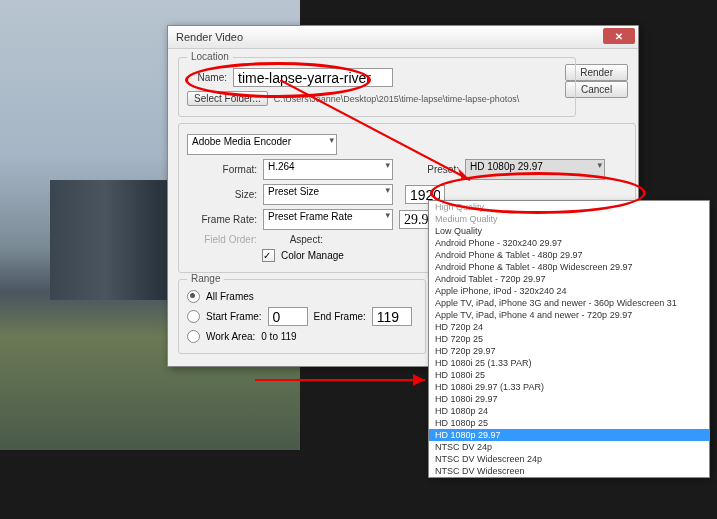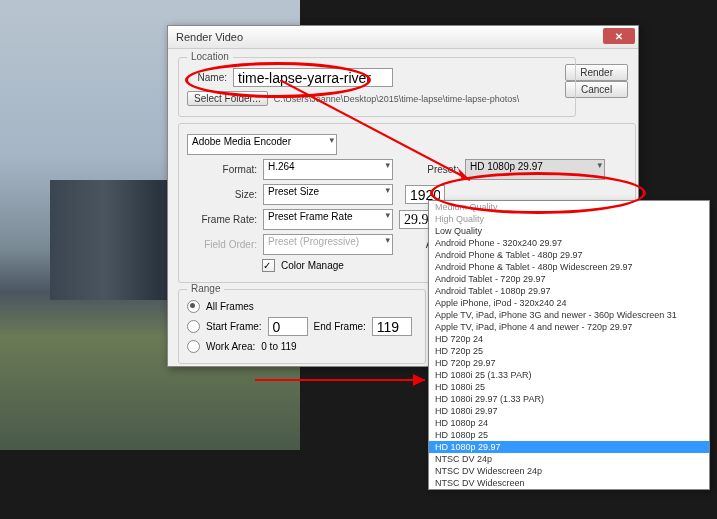--- a/index.html
+++ b/index.html
@@ -74,21 +74,20 @@
         <input class="txt" style="width: 30px; margin-left: 6px;" value="1920">
       </div>
       <div class="row">
         <span class="lbl" style="width:70px">Frame Rate:</span>
         <div class="sel" style="width:120px">Preset Frame Rate</div>
         <input class="txt" style="width: 40px; font-family: Liberation Serif, serif;" value="29.97">
         <span>fps</span>
       </div>
       <div class="row">
         <span class="lbl" style="width:70px;color:#aaa">Field Order:</span>
-        <div class="sel" style="width:120px;color:#aaa">Preset (Progressive)</div>
         <span class="lbl" style="width:40px;margin-left:20px">Aspect:</span>
       </div>
       <div class="row" style="margin-left:75px">
         <span class="chk" style="background:linear-gradient(#fff,#eee)">✓</span>
         <span>Color Manage</span>
       </div>
     </div>
 
     <div style="display:flex;gap:18px">
       <div class="fieldset" style="width:230px">
@@ -118,28 +117,27 @@
         <div class="row">
             <span style="font-size:9px">3D Q</span>
           </div>
       </div>
     </div>
 
   </div>
 </div>
 
 <div class="dropdown">
+    <div class="ditem grey">High Quality</div>
     <div class="ditem grey">Medium Quality</div>
-    <div class="ditem grey">High Quality</div>
     <div class="ditem">Low Quality</div>
     <div class="ditem">Android Phone - 320x240 29.97</div>
     <div class="ditem">Android Phone &amp; Tablet - 480p 29.97</div>
     <div class="ditem">Android Phone &amp; Tablet - 480p Widescreen 29.97</div>
     <div class="ditem">Android Tablet - 720p 29.97</div>
-    <div class="ditem">Android Tablet - 1080p 29.97</div>
     <div class="ditem">Apple iPhone, iPod - 320x240 24</div>
     <div class="ditem">Apple TV, iPad, iPhone 3G and newer - 360p Widescreen 31</div>
     <div class="ditem">Apple TV, iPad, iPhone 4 and newer - 720p 29.97</div>
     <div class="ditem">HD 720p 24</div>
     <div class="ditem">HD 720p 25</div>
     <div class="ditem">HD 720p 29.97</div>
     <div class="ditem">HD 1080i 25 (1.33 PAR)</div>
     <div class="ditem">HD 1080i 25</div>
     <div class="ditem">HD 1080i 29.97 (1.33 PAR)</div>
     <div class="ditem">HD 1080i 29.97</div>

